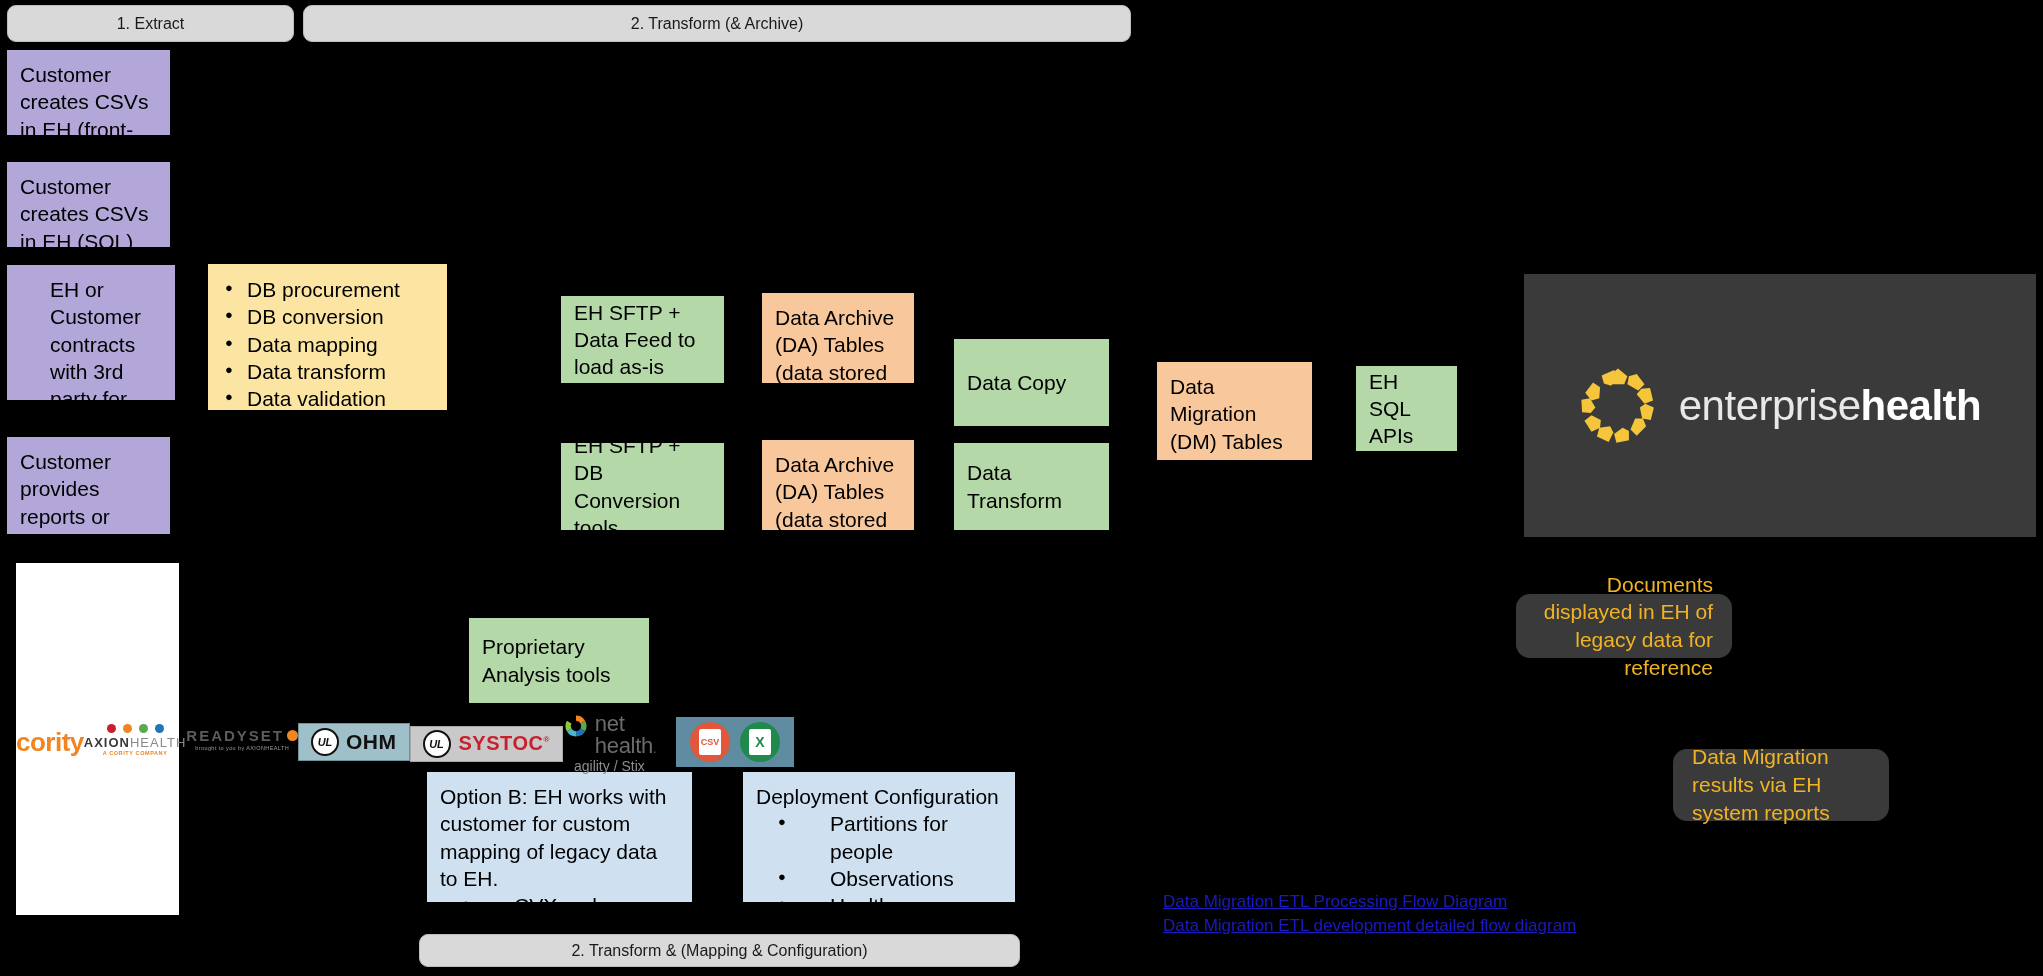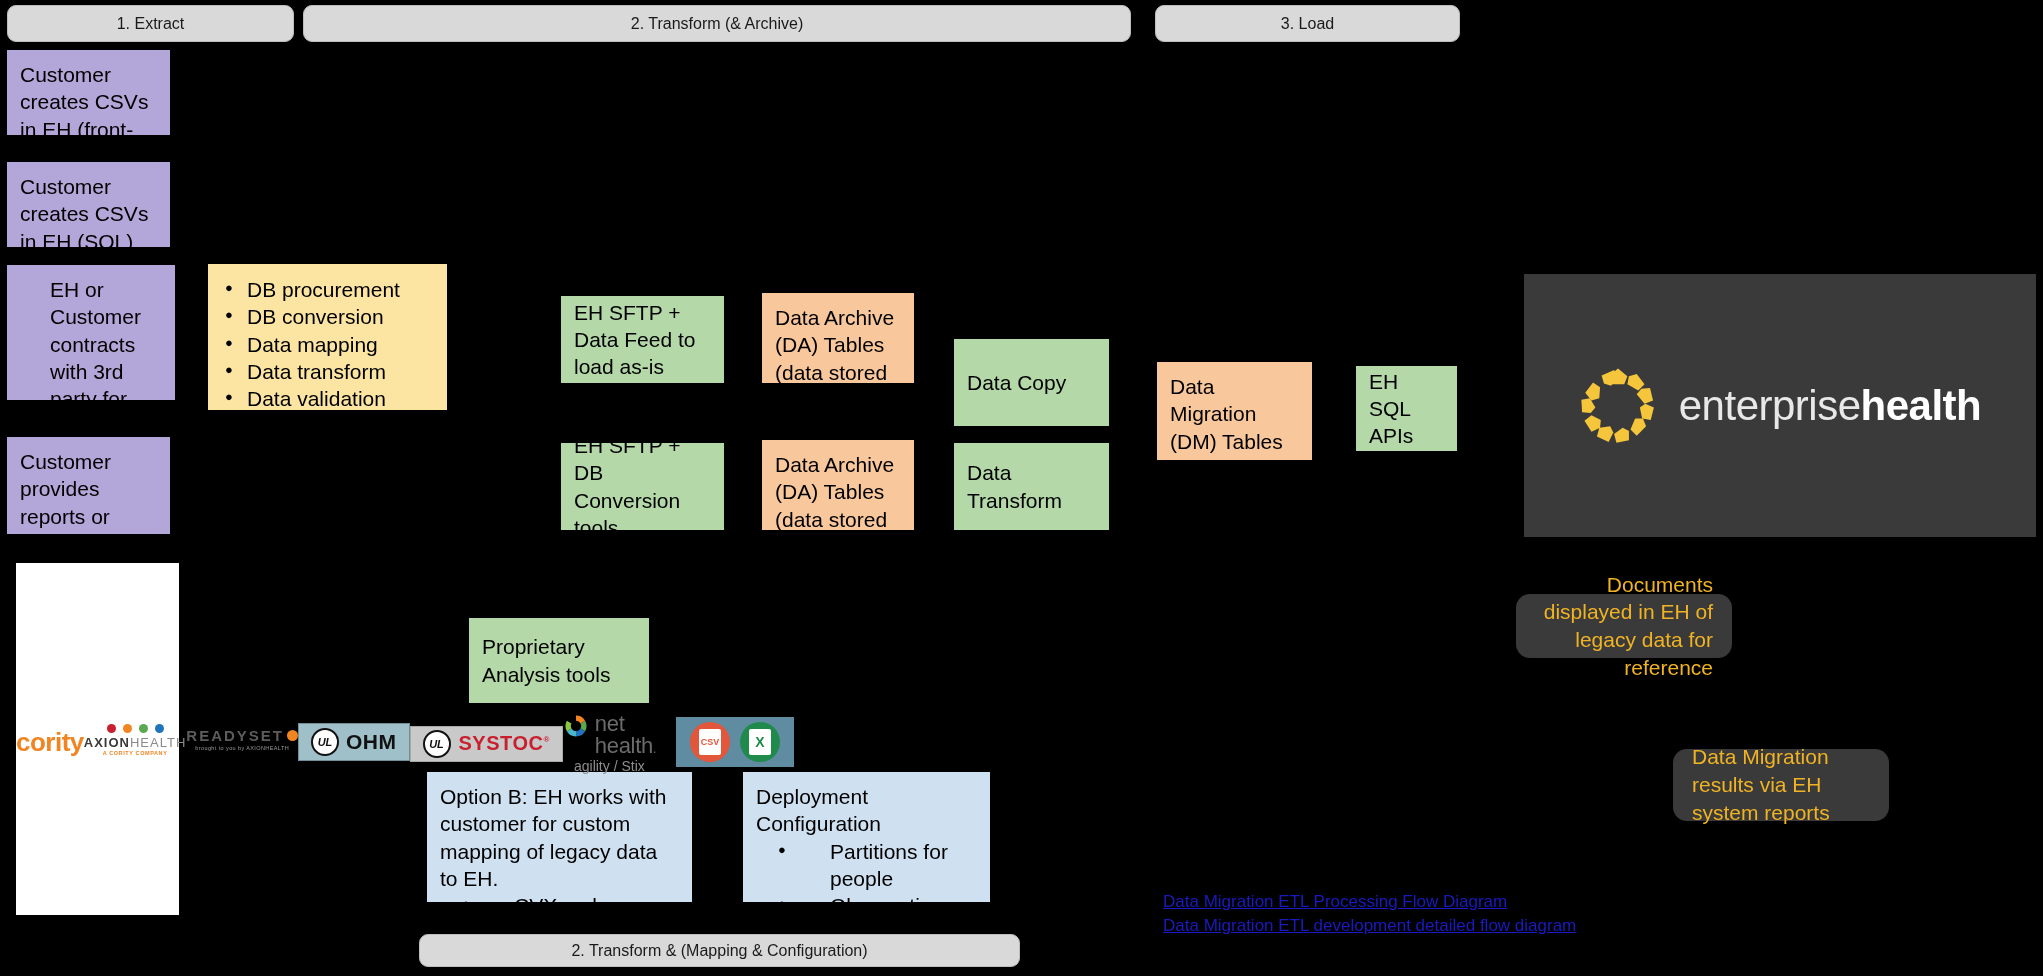--- a/index.html
+++ b/index.html
@@ -225,23 +225,20 @@
 <div id="canvas">
 
   <div class="abs phase" style="left:7px; top:5px; width:287px; height:37px;">
     <span>1. Extract</span>
   </div>
 
   <div class="abs phase" style="left:303px; top:5px; width:828px; height:37px;">
     <span>2. Transform (&amp; Archive)</span>
   </div>
 
-  <div class="abs phase" style="left:1155px; top:5px; width:305px; height:37px;">
-    <span>3. Load</span>
-  </div>
 
   <div class="abs box purple top" style="left:7px; top:50px; width:163px; height:85px;">
     <span>Customer creates CSVs in EH (front-end) API format</span>
   </div>
 
   <div class="abs box purple top" style="left:7px; top:162px; width:163px; height:85px;">
     <span>Customer creates CSVs in EH (SQL) API format</span>
   </div>
 
   <div class="abs box purple top" style="left:7px; top:265px; width:168px; height:135px;padding-left:43px;">
@@ -331,21 +328,21 @@
   </div>
 
   <div class="abs box blue top" style="left:427px; top:772px; width:265px; height:130px;">
     <div>Option B: EH works with customer for custom mapping of legacy data to EH.</div>
     <ul class="wide-bullets">
       <li>CVX codes</li>
       <li>Observations</li>
     </ul>
   </div>
 
-  <div class="abs box blue top" style="left:743px; top:772px; width:247px; height:130px;">
+  <div class="abs box blue top" style="left:743px; top:772px; width:272px; height:130px;">
     <div>Deployment Configuration</div>
     <ul class="wide-bullets">
       <li>Partitions for people</li>
       <li>Observations</li>
       <li>Health Surveillance</li>
     </ul>
     <div>&amp; more</div>
   </div>
 
   <div class="abs phase" style="left:419px; top:934px; width:601px; height:33px;">

